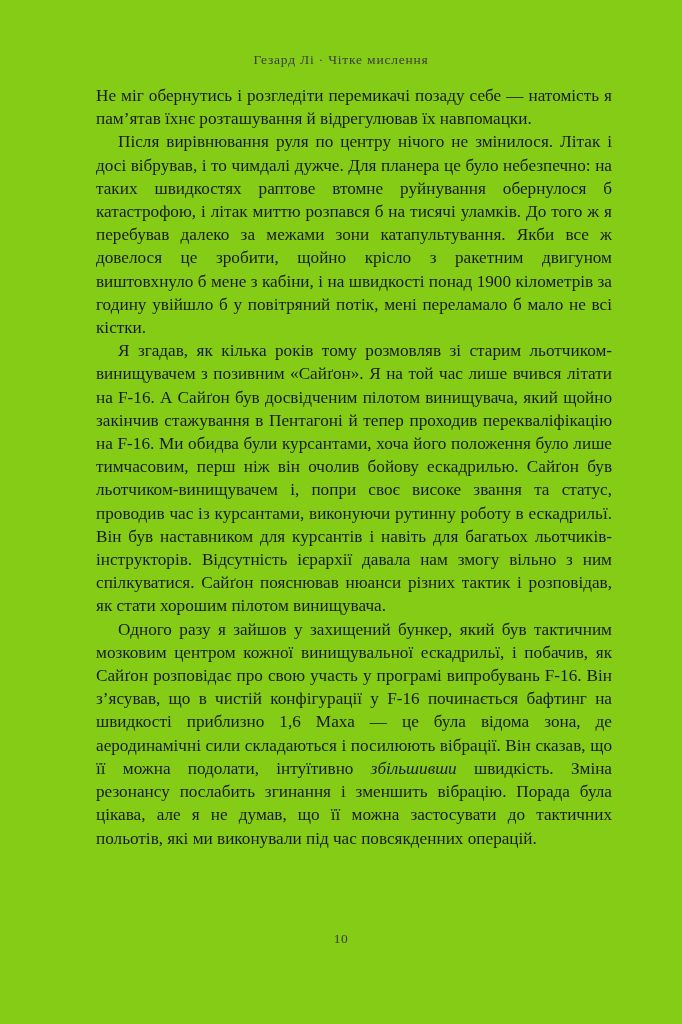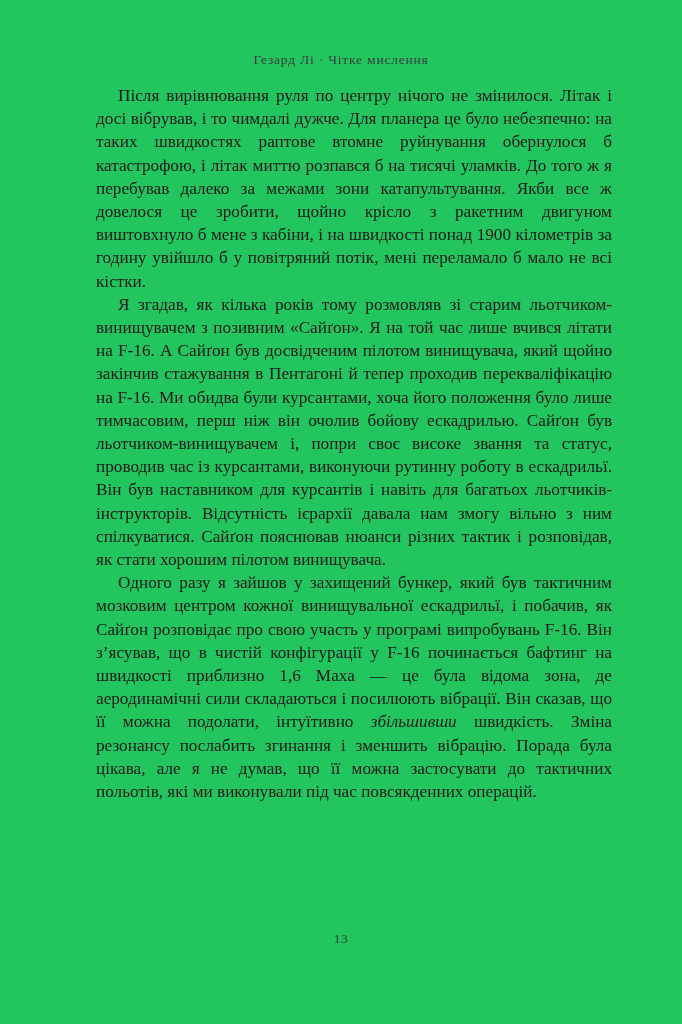--- a/index.html
+++ b/index.html
@@ -11,21 +11,21 @@
     width: 682px;
     height: 1024px;
     font-family: "Liberation Serif", "DejaVu Serif", serif;
     color: #1a1a1a;
     overflow: hidden;
   }
   .page {
     position: relative;
     width: 682px;
     height: 1024px;
-    background: #22c55e;
+    background: #84cc16;
   }
   .running-header {
     position: absolute;
     top: 52px;
     left: 0;
     width: 100%;
     text-align: center;
     font-size: 13.5px;
     letter-spacing: 0.8px;
     color: #3c3c3c;
@@ -64,24 +64,25 @@
 </style>
 </head>
 <body>
 
 <div class="page">
 
   <div class="running-header">Гезард Лі · Чітке мислення</div>
 
   <div class="text-block">
 
+    <p class="no-indent">Не міг обернутись і розгледіти перемикачі позаду себе — натомість я пам’ятав їхнє розташування й відрегулював їх навпомацки.</p>
 
     <p>Після вирівнювання руля по центру нічого не змінилося. Літак і досі вібрував, і то чимдалі дужче. Для планера це було небезпечно: на таких швидкостях раптове втомне руйнування обернулося б катастрофою, і літак миттю розпався б на тисячі уламків. До того ж я перебував далеко за межами зони катапультування. Якби все ж довелося це зробити, щойно крісло з ракетним двигуном виштовхнуло б мене з кабіни, і на швидкості понад 1900 кілометрів за годину увійшло б у повітряний потік, мені переламало б мало не всі кістки.</p>
 
     <p>Я згадав, як кілька років тому розмовляв зі старим льотчиком-винищувачем з позивним «Сайґон». Я на той час лише вчився літати на F-16. А Сайґон був досвідченим пілотом винищувача, який щойно закінчив стажування в Пентагоні й тепер проходив перекваліфікацію на F-16. Ми обидва були курсантами, хоча його положення було лише тимчасовим, перш ніж він очолив бойову ескадрилью. Сайґон був льотчиком-винищувачем і, попри своє високе звання та статус, проводив час із курсантами, виконуючи рутинну роботу в ескадрильї. Він був наставником для курсантів і навіть для багатьох льотчиків-інструкторів. Відсутність ієрархії давала нам змогу вільно з ним спілкуватися. Сайґон пояснював нюанси різних тактик і розповідав, як стати хорошим пілотом винищувача.</p>
 
     <p><span>Одного разу я зайшов у захищений бункер, який був тактичним мозковим центром кожної винищувальної ескадрильї, і побачив, як Сайґон розповідає про свою участь у програмі випробувань F-16. Він з’ясував, що в чистій конфігурації у F-16 починається бафтинг на швидкості приблизно 1,6 Маха — це була відома зона, де аеродинамічні сили складаються і посилюють вібрації. Він сказав, що її можна подолати, інтуїтивно </span><em>збільшивши</em><span> швидкість. Зміна резонансу послабить згинання і зменшить вібрацію. Порада була цікава, але я не думав, що її можна застосувати до тактичних польотів, які ми виконували під час повсякденних операцій.</span></p>
 
   </div>
 
-  <div class="page-number">13</div>
+  <div class="page-number">10</div>
 
 </div>
 
 </body></html>

